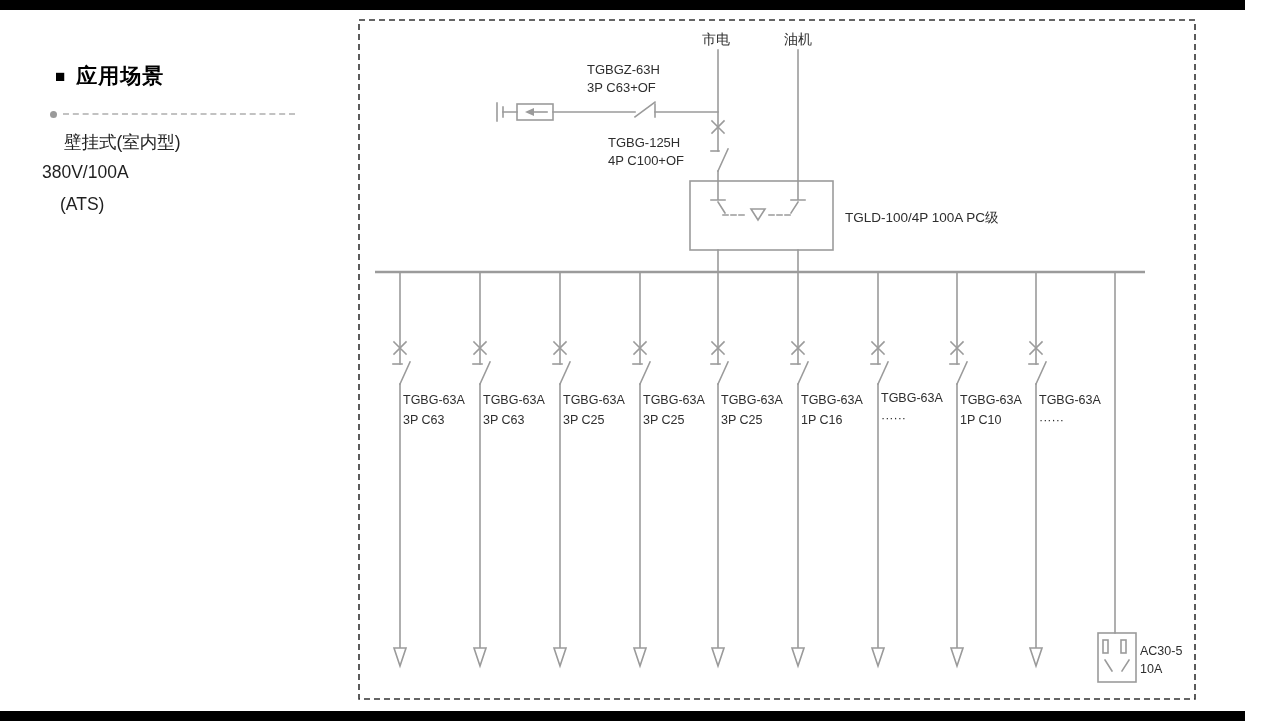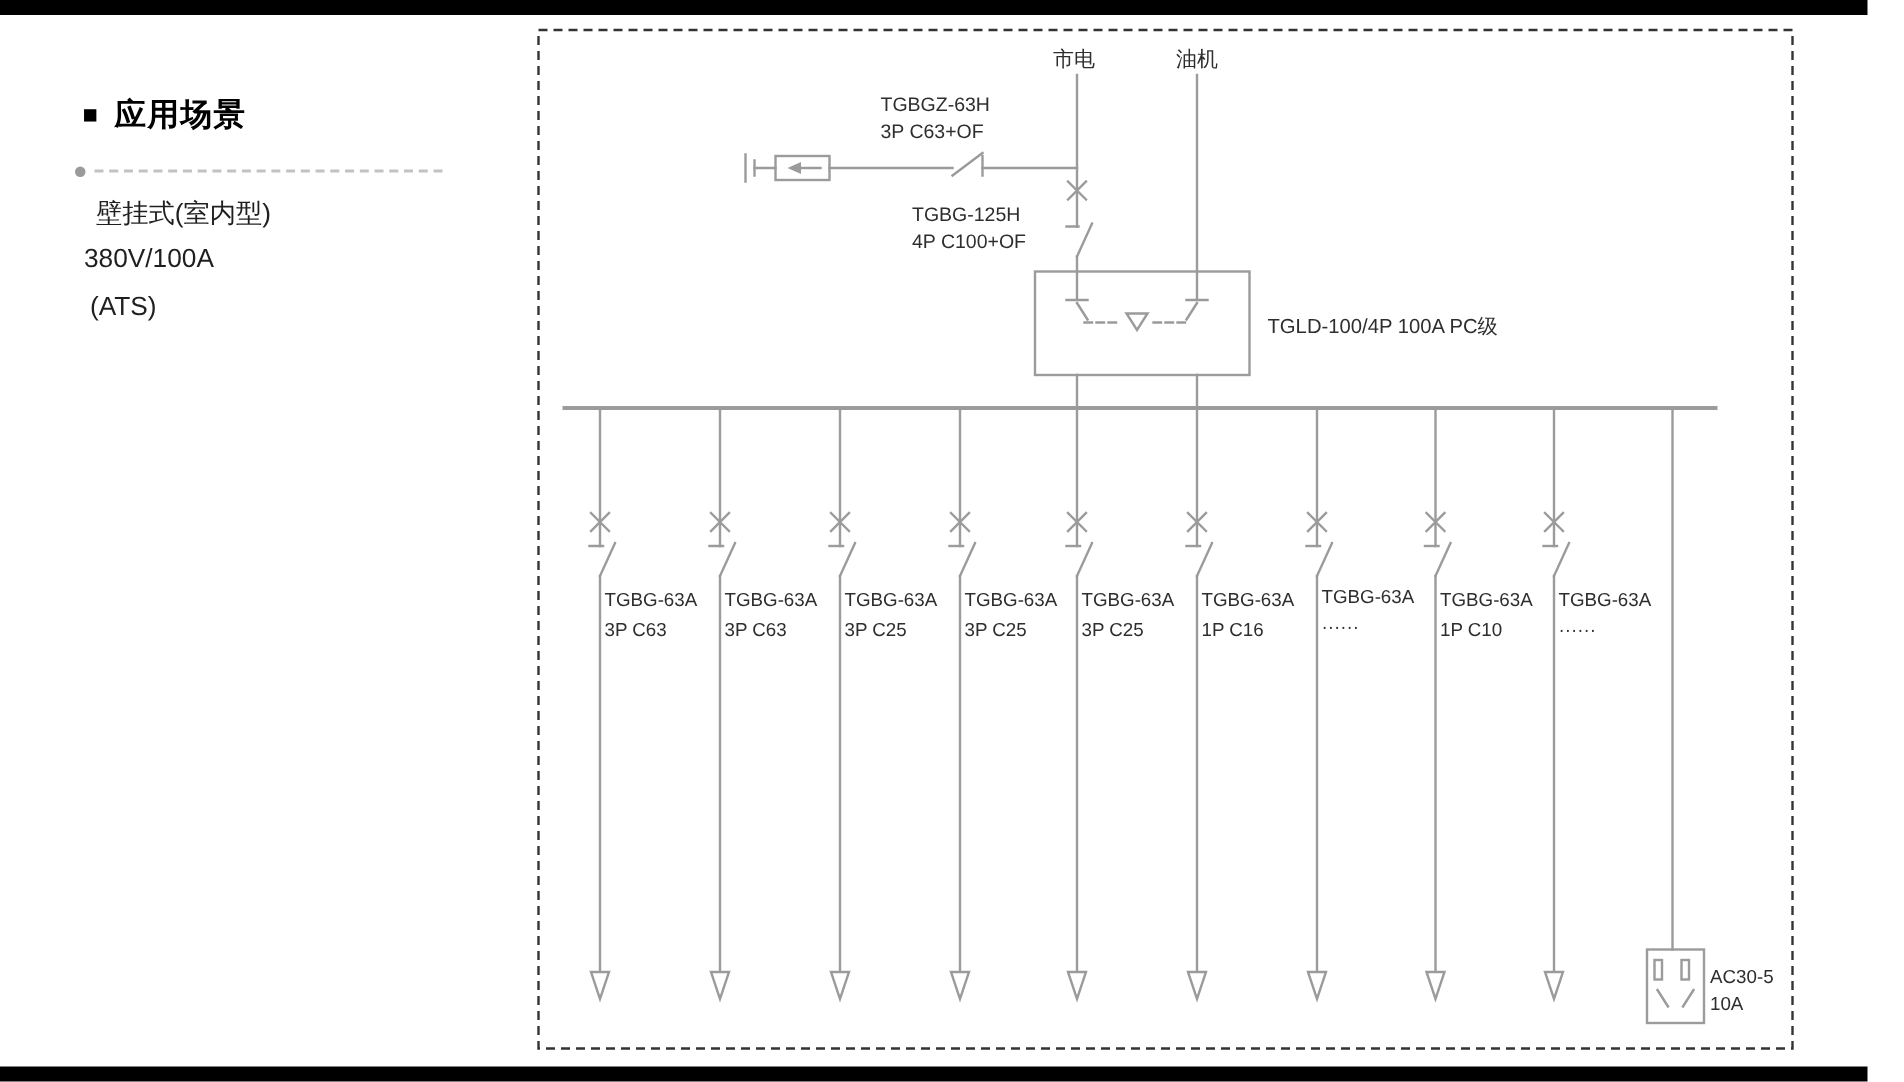--- a/index.html
+++ b/index.html
@@ -16,21 +16,21 @@
 
   .left-panel { position:absolute; left:0; top:0; width:340px; height:721px; }
   .heading { position:absolute; left:55px; top:62px; font-size:21px; font-weight:bold; color:#000000;
              letter-spacing:1px; white-space:nowrap; }
   .heading .bullet { font-size:17px; margin-right:10px; position:relative; top:-1px; }
   .sep { position:absolute; left:50px; top:110px; width:245px; height:9px; }
   .sep .dot  { position:absolute; left:0; top:1px; width:7px; height:7px; border-radius:50%; background:#9a9a9a; }
   .sep .dash { position:absolute; left:13px; right:0; top:3px; border-top:2px dashed #c2c2c2; }
   .spec { position:absolute; font-size:17.5px; color:#1f1f1f; white-space:nowrap; }
   .spec.s1 { left:48px; top:130px;margin-left:16px; }
-  .spec.s2 { left:56px; top:162px; }
+  .spec.s2 { left:42px; top:162px; }
   .spec.s3 { left:60px; top:194px; }
 
   svg.diagram { position:absolute; left:357px; top:14px; width:844px; height:692px; }
   svg text { fill:#2e2e2e; font-family:"Liberation Sans","DejaVu Sans",sans-serif; }
   .t14  { font-size:14px; }
   .t135 { font-size:13.5px; }
   .t13  { font-size:13px; }
   .t125 { font-size:12.5px; }
   .wires { stroke:#9b9b9b; stroke-width:1.6; fill:none; stroke-linecap:square; }
   .busline { stroke:#9b9b9b; stroke-width:2.6; fill:none; }

